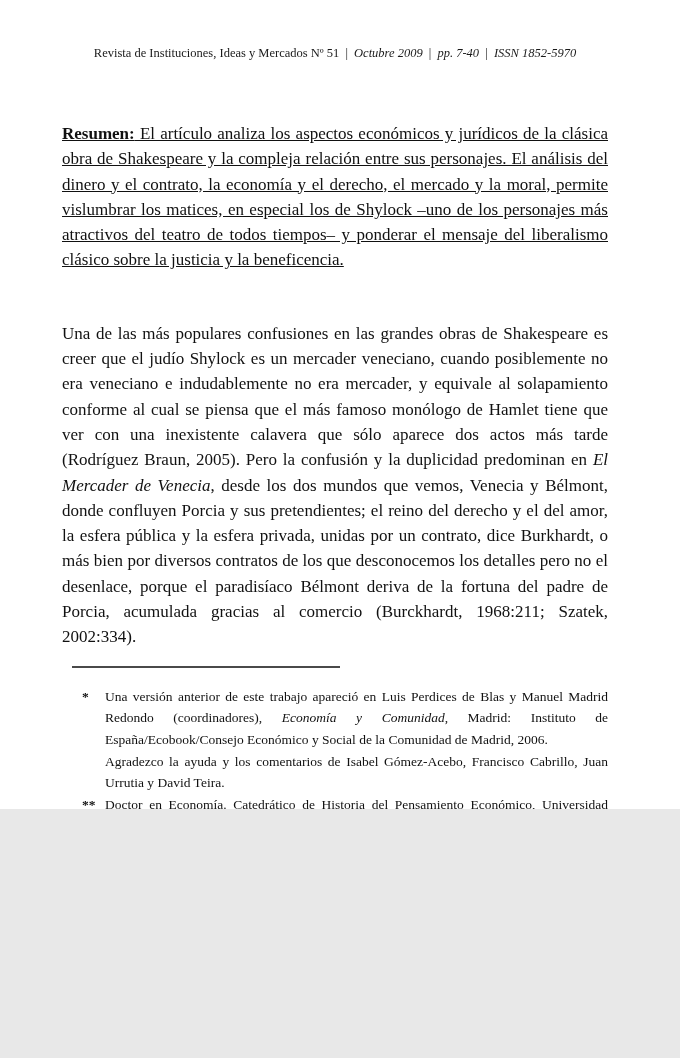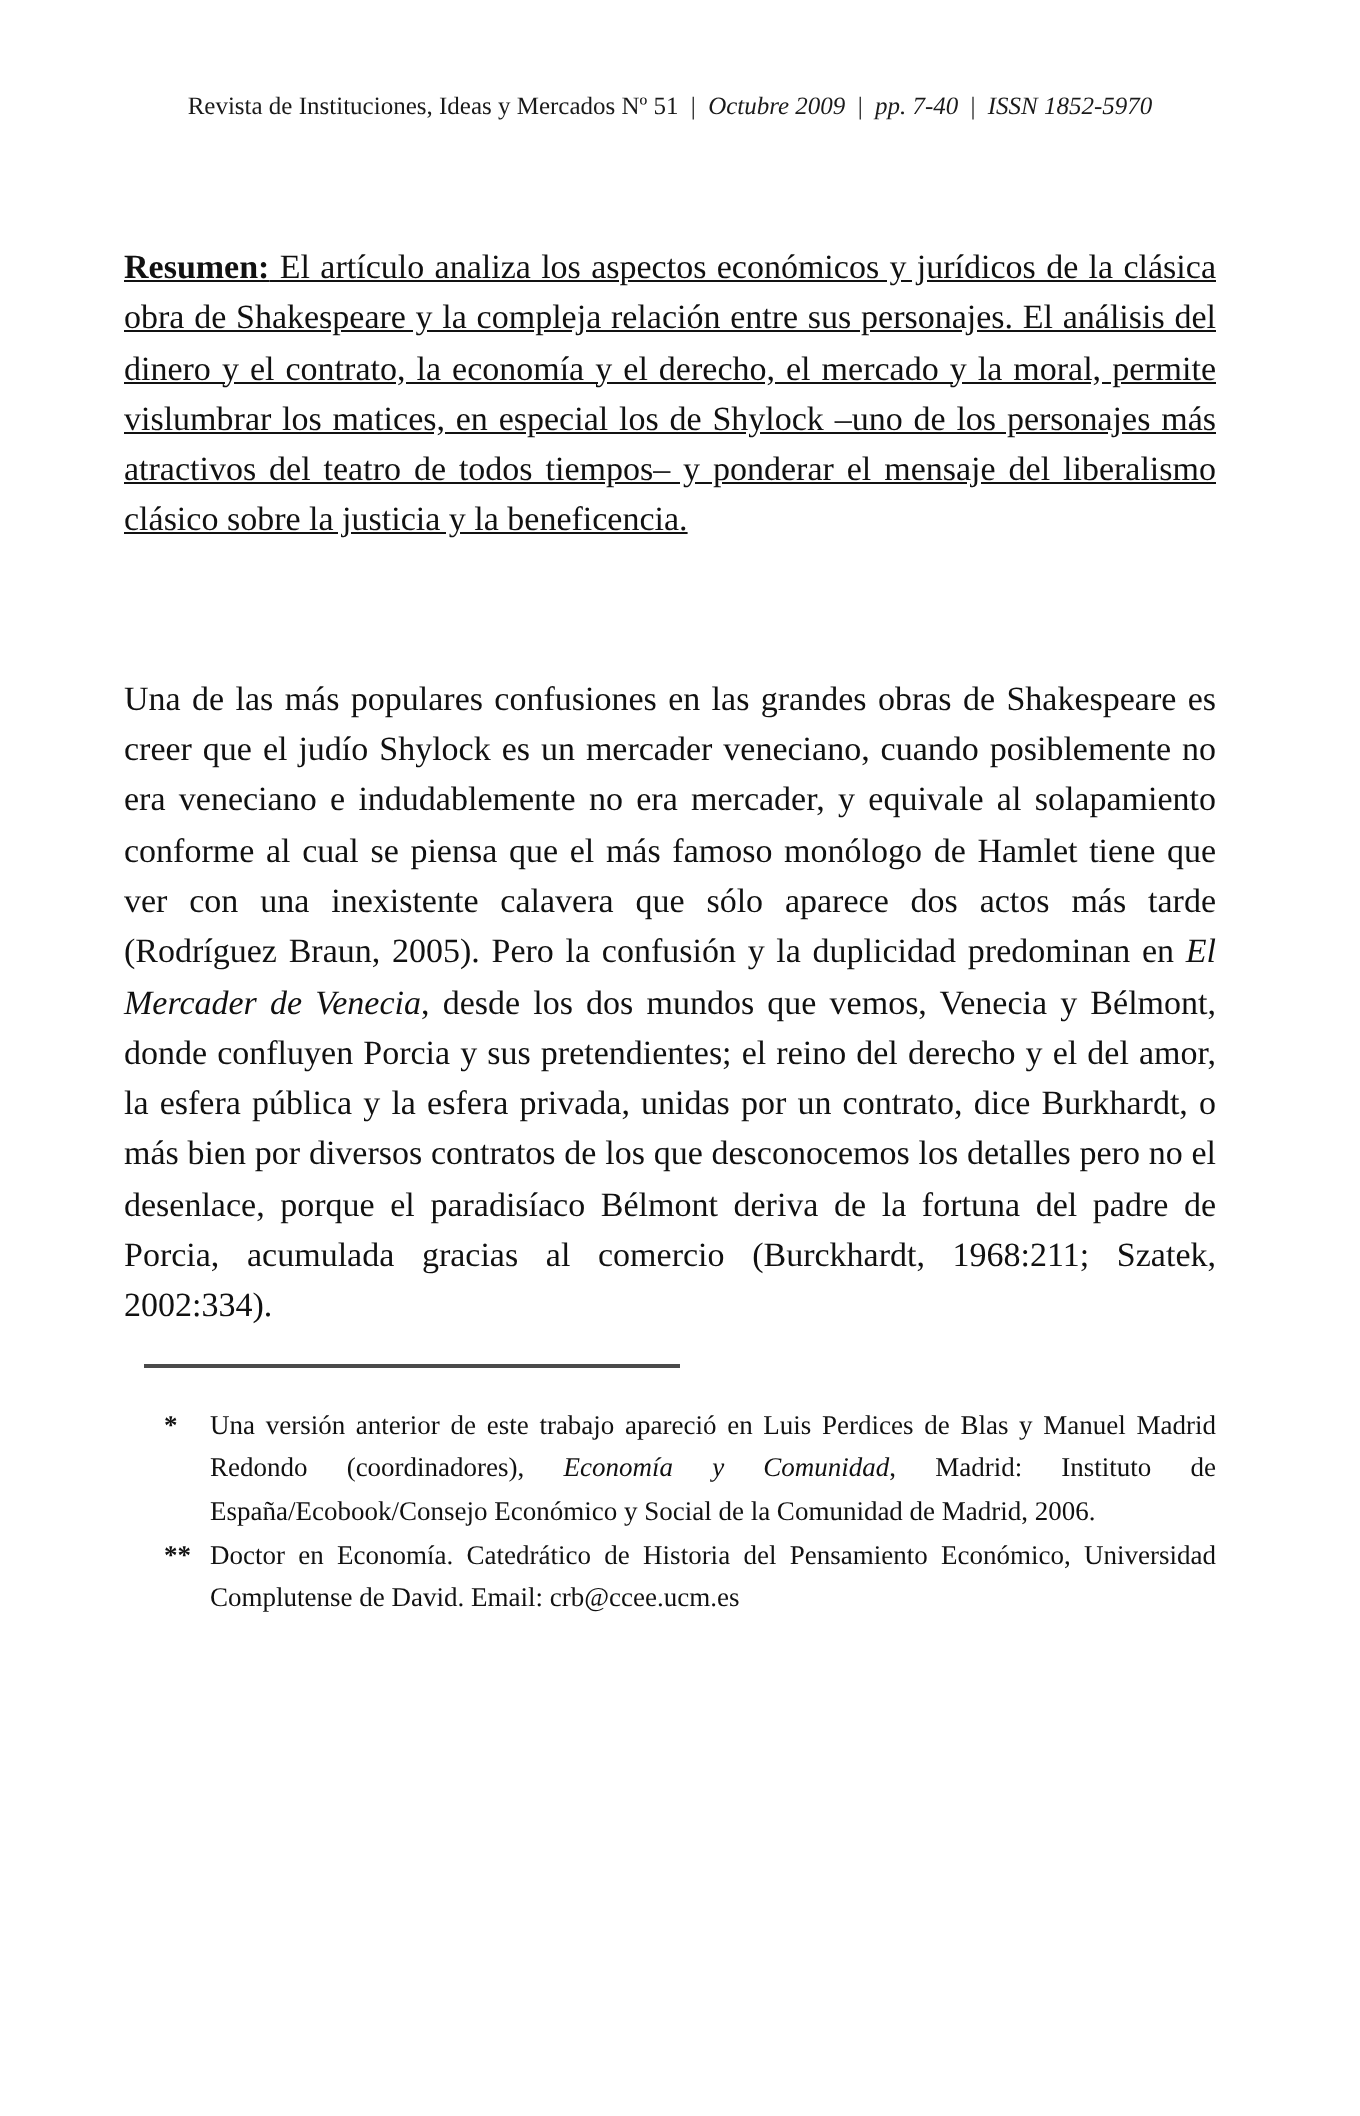--- a/index.html
+++ b/index.html
@@ -1,21 +1,21 @@
 <!DOCTYPE html>
 <html lang="es"><head>
 <meta charset="utf-8">
 <title>Paper page</title>
 <style>
   * { margin: 0; padding: 0; box-sizing: border-box; }
   html, body { background: #e8e8e8; }
   .page {
     position: relative;
     width: 680px;
-    height: 1058px;
+    height: 809px;
     margin: 0 auto;
     background: #ffffff;
     color: #111;
     font-family: "Liberation Serif", "DejaVu Serif", serif;
     padding: 46px 72px 0 62px;
     overflow: hidden;
   }
   .journal-header {
     text-align: center;
     font-size: 12.5px;
@@ -43,21 +43,21 @@
   .abstract {
     margin-top: 61px;
     font-size: 17px;
     line-height: 25.3px;
     text-align: justify;
     overflow-wrap: break-word;
     text-decoration: underline;
   }
   .abstract .abstract-label { font-weight: bold; }
   .body-para {
-    margin-top: 64px;
+    margin-top: 48px;
     font-size: 17px;
     line-height: 25.3px;
     text-align: justify;
     overflow-wrap: break-word;
   }
   .fn-rule {
     margin: 16px 0 0 10px;
     width: 268px;
     height: 0;
     border-top: 2px solid #4a4a4a;
@@ -104,20 +104,21 @@
 
   <p class="body-para"><span>Una de las más populares confusiones en las grandes obras de Shakespeare es creer que el judío Shylock es un mercader veneciano, cuando posiblemente no era veneciano e indudablemente no era mercader, y equivale al solapamiento conforme al cual se piensa que el más famoso monólogo de Hamlet tiene que ver con una inexistente calavera que sólo aparece dos actos más tarde (Rodríguez Braun, 2005). Pero la confusión y la duplicidad predominan en </span><span class="it">El Mercader de Venecia</span><span>, desde los dos mundos que vemos, Venecia y Bélmont, donde confluyen Porcia y sus pretendientes; el reino del derecho y el del amor, la esfera pública y la esfera privada, unidas por un contrato, dice Burkhardt, o más bien por diversos contratos de los que desconocemos los detalles pero no el desenlace, porque el paradisíaco Bélmont deriva de la fortuna del padre de Porcia, acumulada gracias al comercio (Burckhardt, 1968:211; Szatek, 2002:334).</span></p>
 
   <div class="fn-rule"></div>
 
   <div class="footnotes">
     <div class="fn">
       <div class="fn-marker">*</div>
       <div class="fn-text">
         <p><span>Una versión anterior de este trabajo apareció en Luis Perdices de Blas y Manuel Madrid Redondo (coordinadores), </span><span class="it">Economía y Comunidad</span><span>, Madrid: Instituto de España/Ecobook/Consejo Económico y Social de la Comunidad de Madrid, 2006.</span></p>
+        <p>Agradezco la ayuda y los comentarios de Isabel Gómez-Acebo, Francisco Cabrillo, Juan Urrutia y David Teira.</p>
       </div>
     </div>
     <div class="fn">
       <div class="fn-marker">**</div>
       <div class="fn-text">
         <p>Doctor en Economía. Catedrático de Historia del Pensamiento Económico, Universidad Complutense de David. Email: crb@ccee.ucm.es</p>
       </div>
     </div>
   </div>
 

